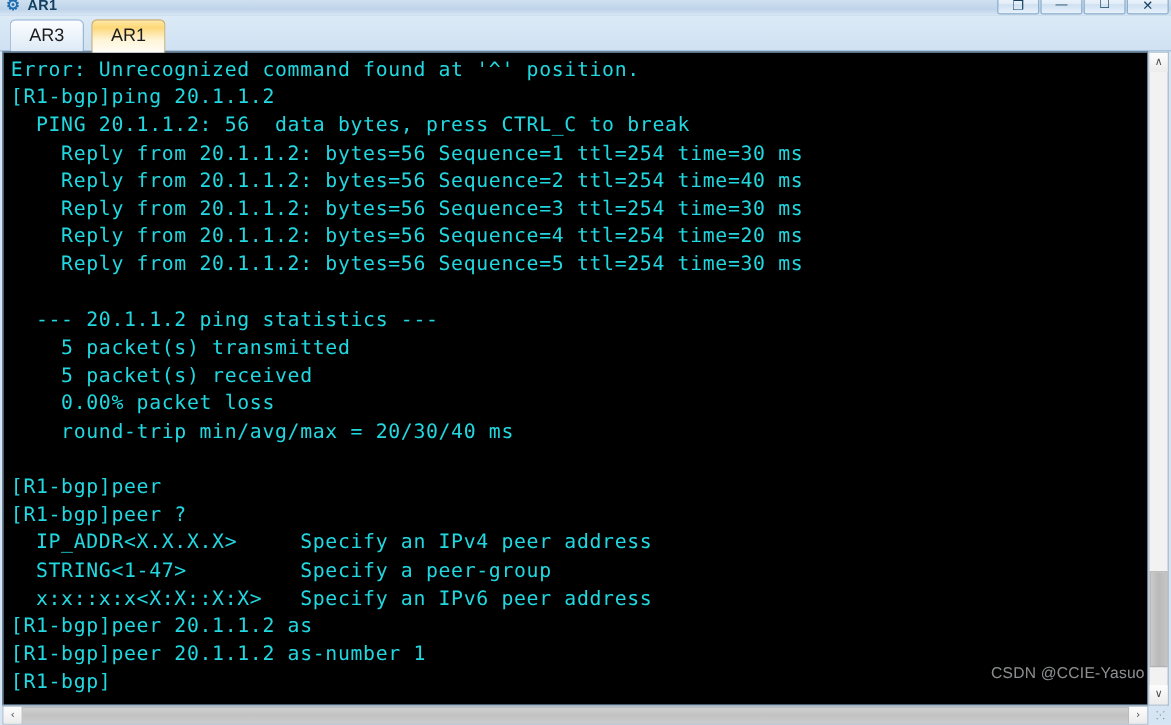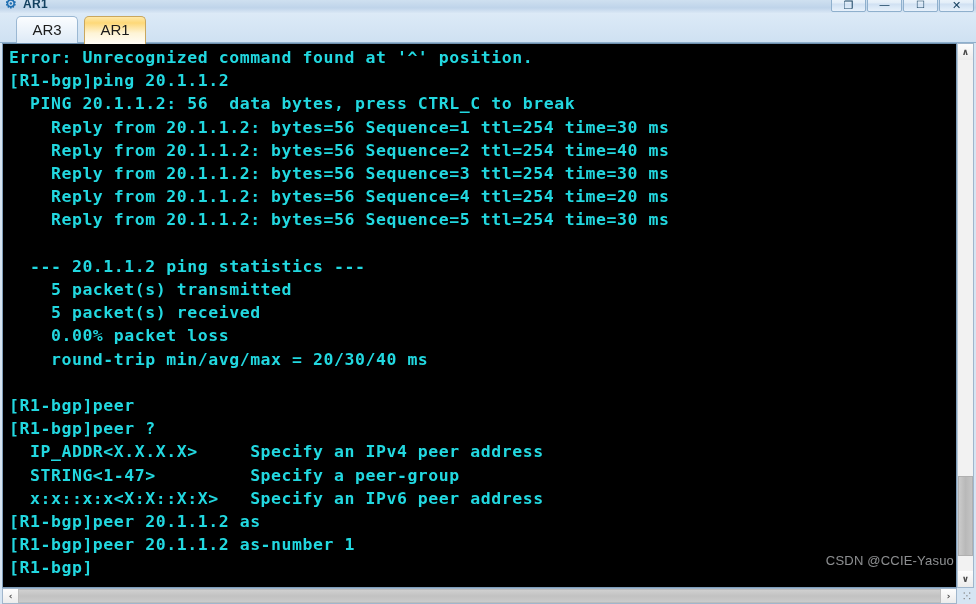--- a/index.html
+++ b/index.html
@@ -93,21 +93,20 @@
     box-sizing: border-box;
     border: 1px solid #9bb8d3;
     border-bottom: none;
     border-radius: 5px 5px 0 0;
     font-size: 15px;
     color: #1b1b1b;
     text-align: center;
     line-height: 26px;
     padding: 0 8px;
     min-width: 62px;
-    margin-left: 8px;
   }
   .tab.inactive {
     left: 8px;
     background: linear-gradient(to bottom, #fbfdff 0%, #eaf2fa 55%, #dce9f6 100%);
   }
   .tab.active {
     left: 76px;
     background: linear-gradient(to bottom, #ffe9a8 0%, #fdd878 22%, #fef4d6 60%, #fffdf7 100%);
     border-color: #c9a75e;
     font-weight: normal;
@@ -115,21 +114,20 @@
   }
 
   
   #terminal-pane {
     position: absolute;
     left: 0; top: 43px;
     width: 976px;
     height: 561px;
     background: #d6e5f3;
     box-sizing: border-box;
-    font-weight: bold;
   }
   #terminal-frame {
     position: absolute;
     left: 2px; top: 0px;
     width: 955px;
     height: 545px;
     background: #000000;
     border: 1px solid #7f9db9;
     border-top-color: #6d8fae;
     box-sizing: border-box;

